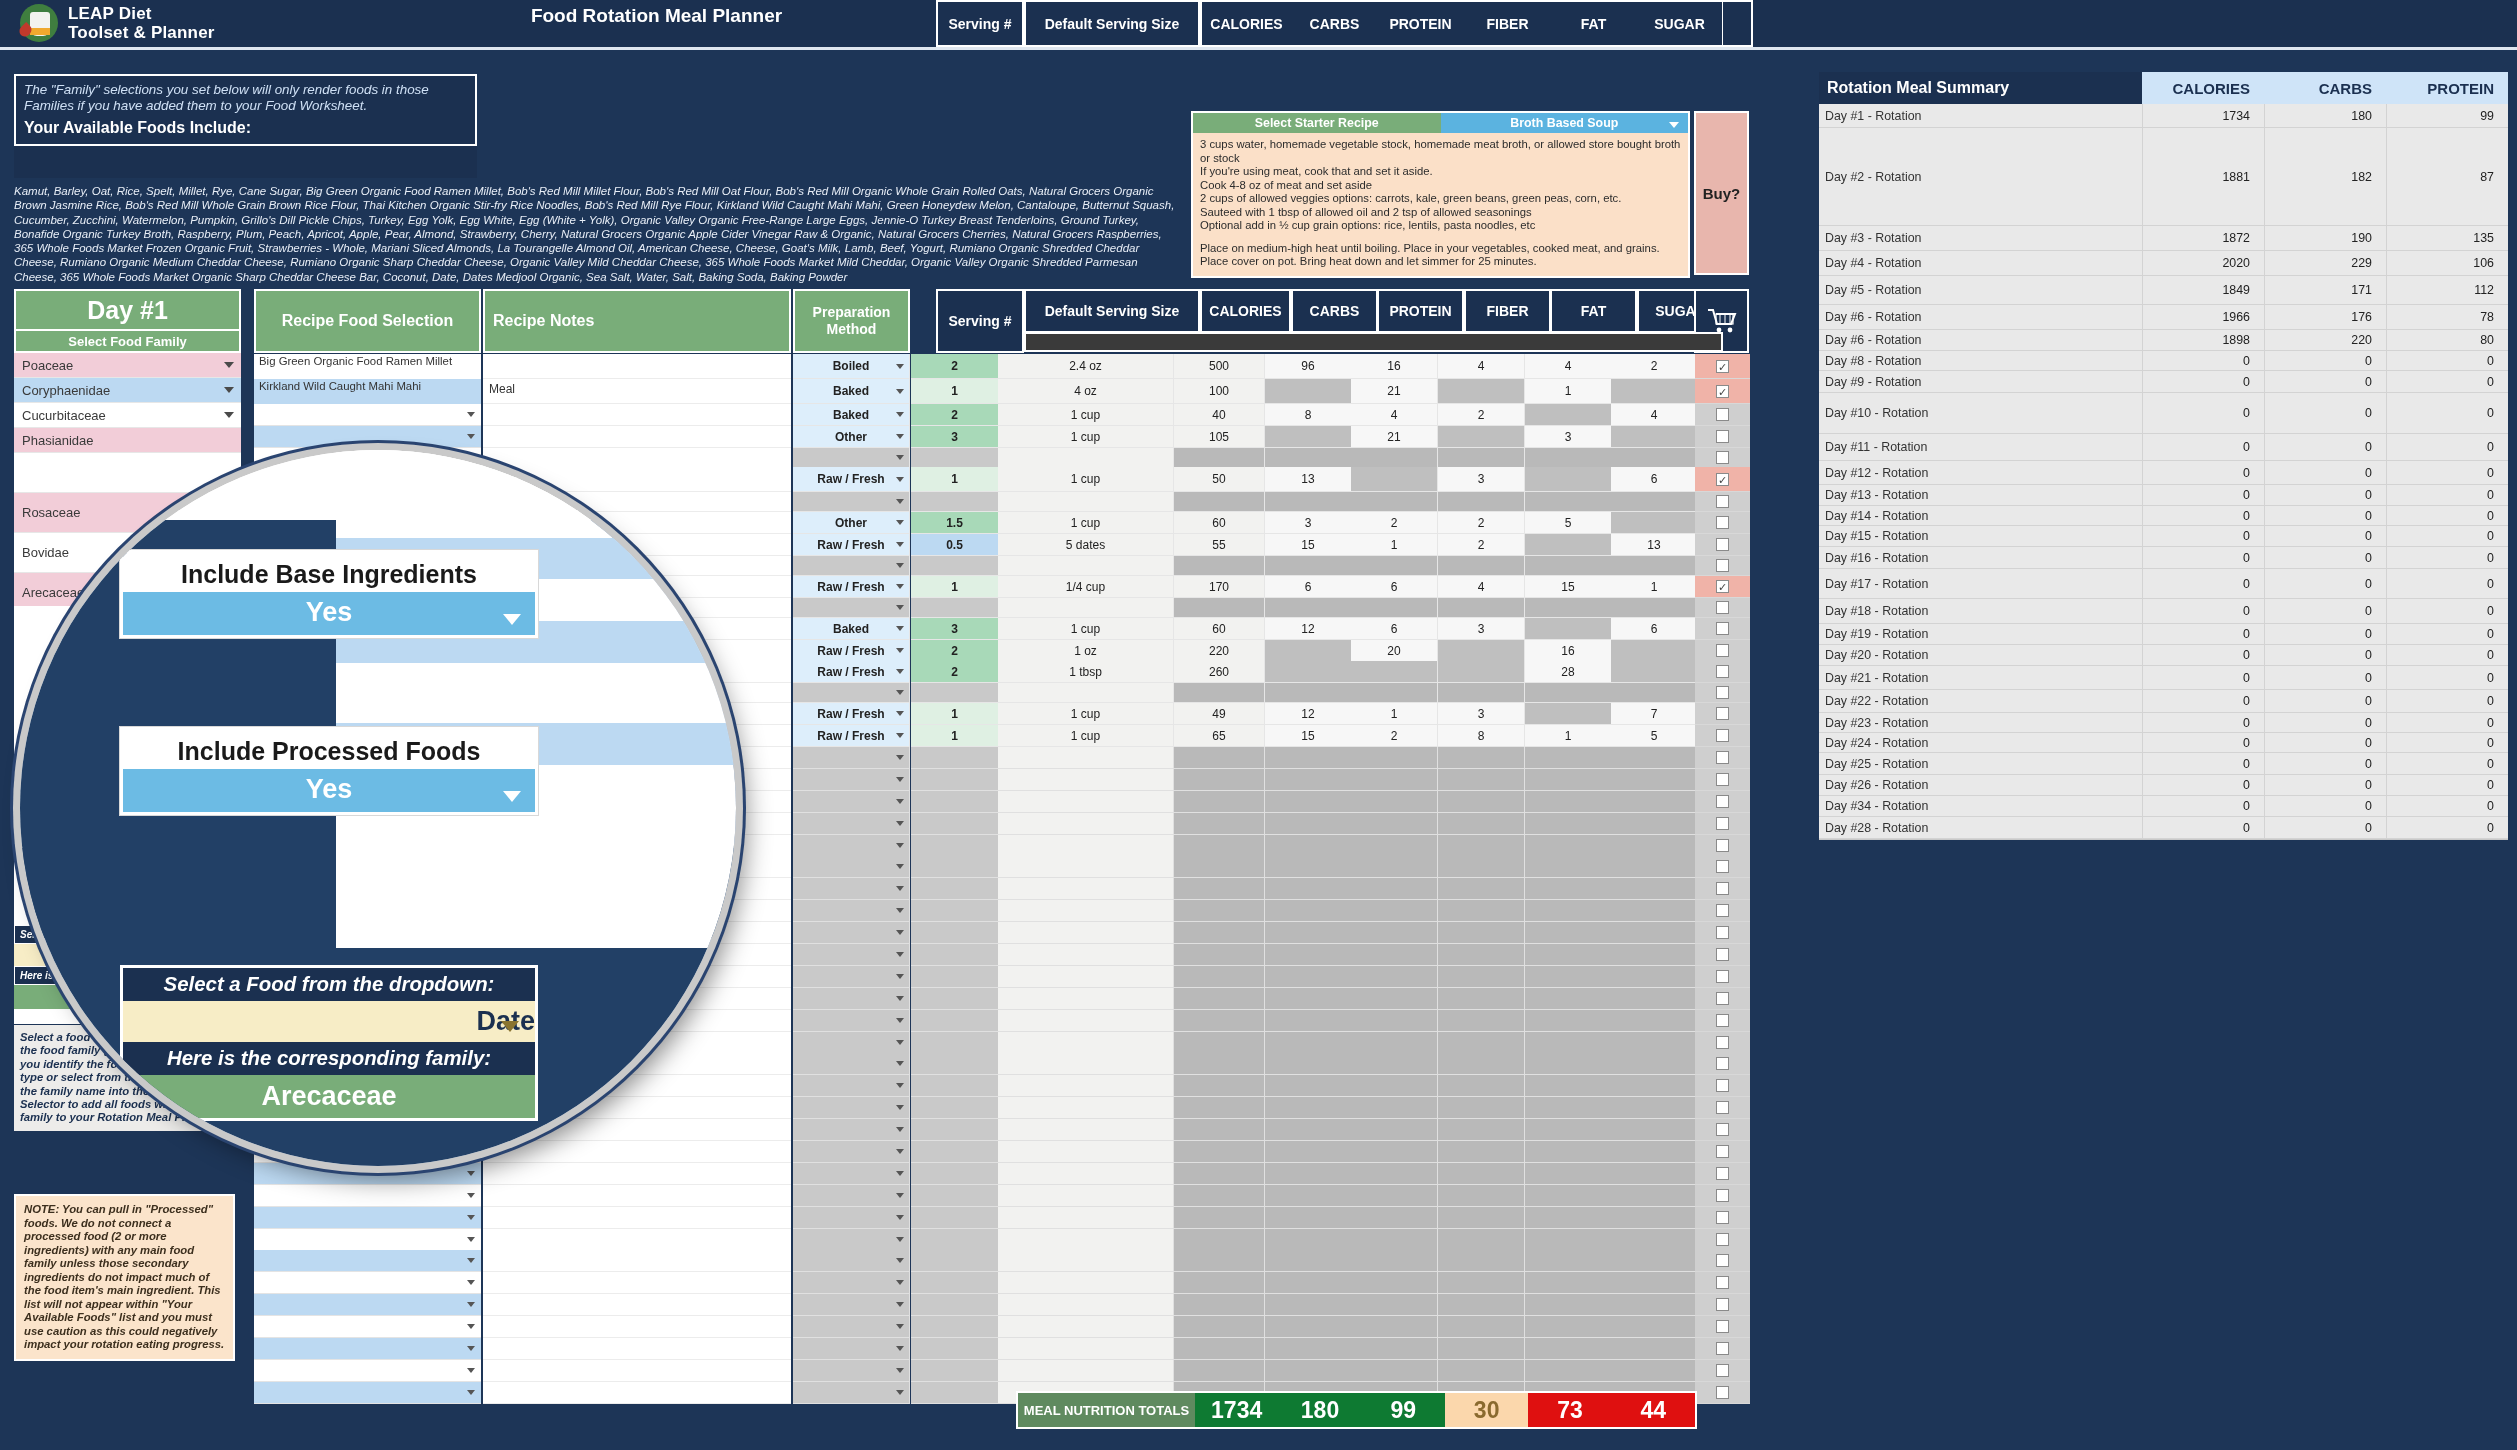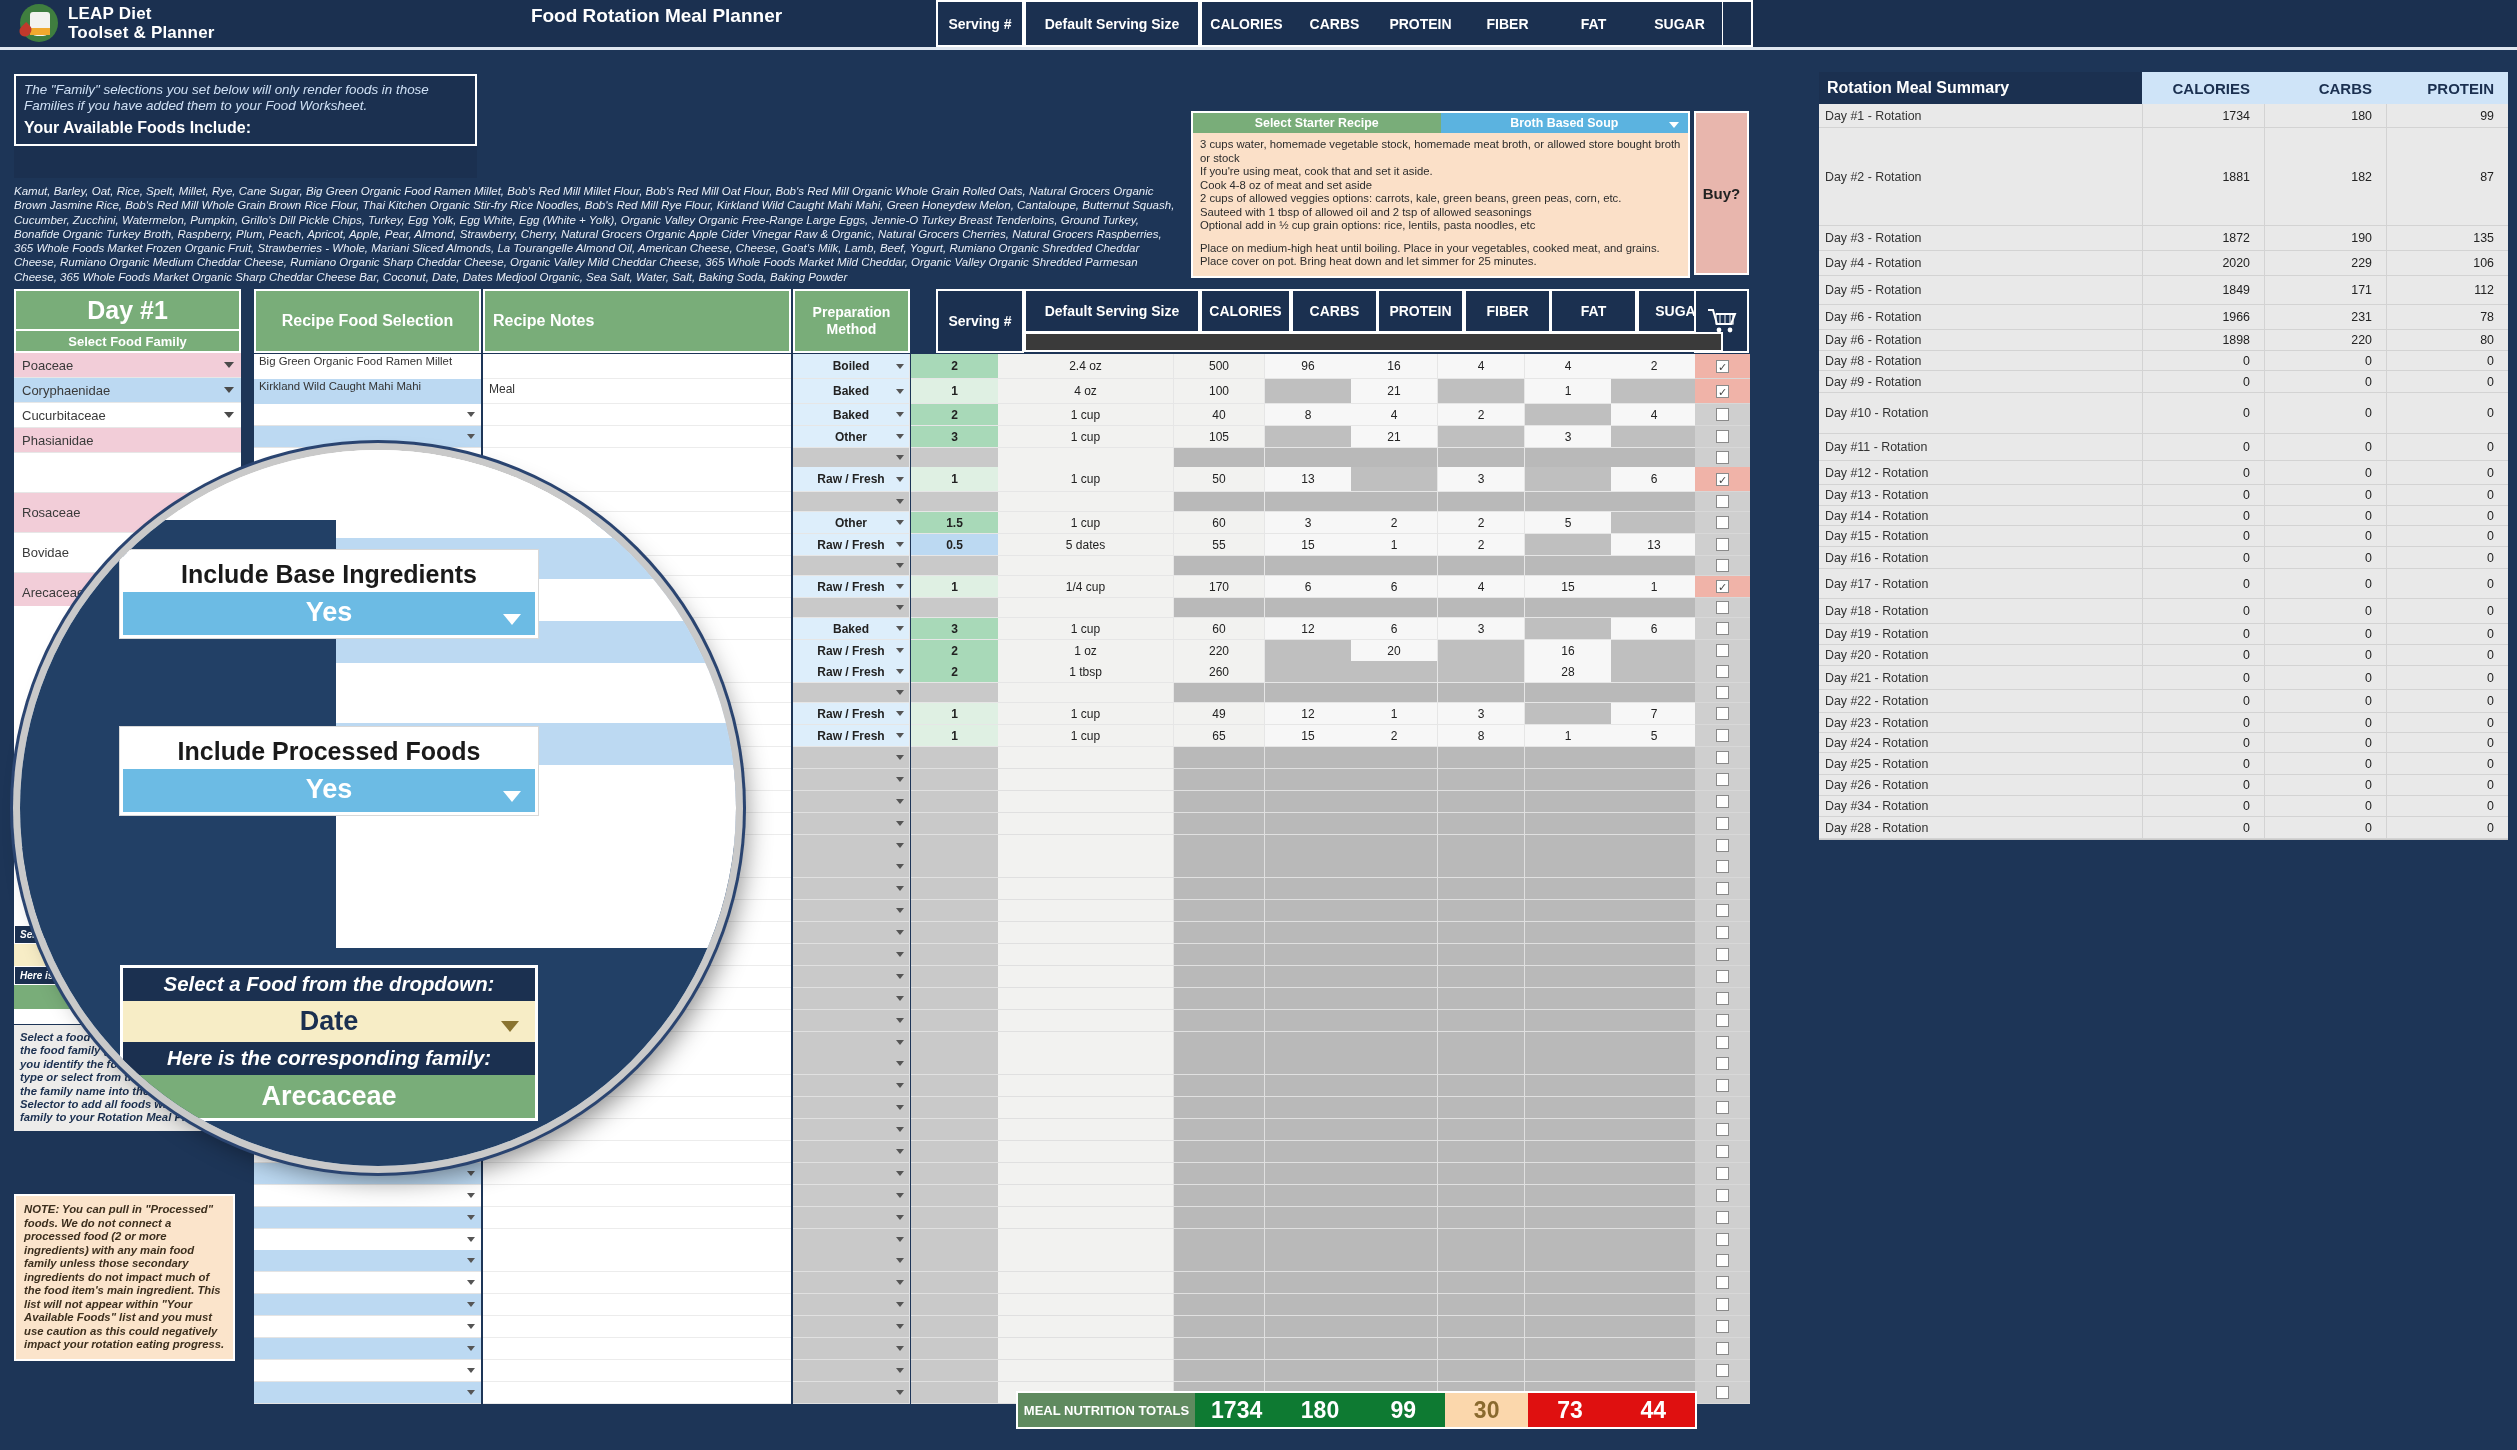--- a/index.html
+++ b/index.html
@@ -71,21 +71,21 @@
   
   #lens { position:absolute; left:20px; top:450px; width:716px; height:716px; border-radius:50%; background:#ffffff;
           box-shadow:0 0 0 7px #c9c9c9, 0 0 0 10px #2a4470, 10px 14px 26px rgba(0,0,0,.45); overflow:hidden; }
   .lnsBox { background:#fff; border:3px solid #fff; box-shadow:0 0 0 1px #d8d8d8; }
   .lnsLbl { text-align:center; font-weight:bold; color:#1a1a1a; font-size:25px; padding:7px 0 3px 0; }
   .lnsSel { background:#6cbbe4; color:#fff; font-weight:bold; font-size:27px; text-align:center; padding:5px 0 7px 0; position:relative; }
   .lnsSel .cv { position:absolute; right:14px; top:22px; width:0;height:0;border-left:9px solid transparent;border-right:9px solid transparent;border-top:11px solid #ffffff; }
   #lensFFF { position:absolute; left:100px; top:515px; width:418px; border:3px solid #fff; }
   #lensFFF .g1 { background:#79ad79; color:#fff; font-weight:bold; font-size:27px; text-align:center; padding:6px 0; }
   #lensFFF .n1 { background:#1b3050; color:#fff; font-weight:bold; font-style:italic; font-size:20.4px; text-align:center; padding:5px 0; }
-  #lensFFF .c1 { background:#f7edc6; color:#1b3050; font-weight:bold; font-size:27px; text-align:center; padding:5px 0; position:relative;}
+  #lensFFF .c1 { background:#f7edc6; color:#1b3050; font-weight:bold; font-size:27px; text-align:right; padding:5px 0; position:relative;}
   #lensFFF .c1 .cv { position:absolute; right:16px; top:20px; width:0;height:0;border-left:9px solid transparent;border-right:9px solid transparent;border-top:11px solid #8a7430;}
   #lensFFF .g2 { background:#79ad79; color:#fff; font-weight:bold; font-size:27px; text-align:center; padding:6px 0; }
   #lensStraw { position:absolute; left:336px; top:537px; }
   #lensStraw .s1 { color:#2b2b2b; font-size:25px; background:#bcd9f2; padding:3px 10px 5px 10px;}
   #lensStraw .s2 { color:#2b2b2b; font-size:25px; padding:3px 10px 5px 10px;}
   .chk { width:13px;height:13px;border:1px solid #8a8a8a;background:#fff;display:inline-block; }
   .chkOn { background:#fff; color:#444; font-size:11px; line-height:12px; text-align:center; }
 </style>
 </head>
 <body>
@@ -1204,21 +1204,21 @@
       </div>
       <div class="srow" style="height: 29px;">
         <div class="t">Day #5 - Rotation</div>
         <div class="v">1849</div>
         <div class="v">171</div>
         <div class="v">112</div>
       </div>
       <div class="srow" style="height: 25px;">
         <div class="t">Day #6 - Rotation</div>
         <div class="v">1966</div>
-        <div class="v">231</div>
+        <div class="v">176</div>
         <div class="v">78</div>
       </div>
       <div class="srow" style="height: 21px;">
         <div class="t">Day #6 - Rotation</div>
         <div class="v">1898</div>
         <div class="v">220</div>
         <div class="v">80</div>
       </div>
       <div class="srow" style="height: 20px;">
         <div class="t">Day #8 - Rotation</div>

